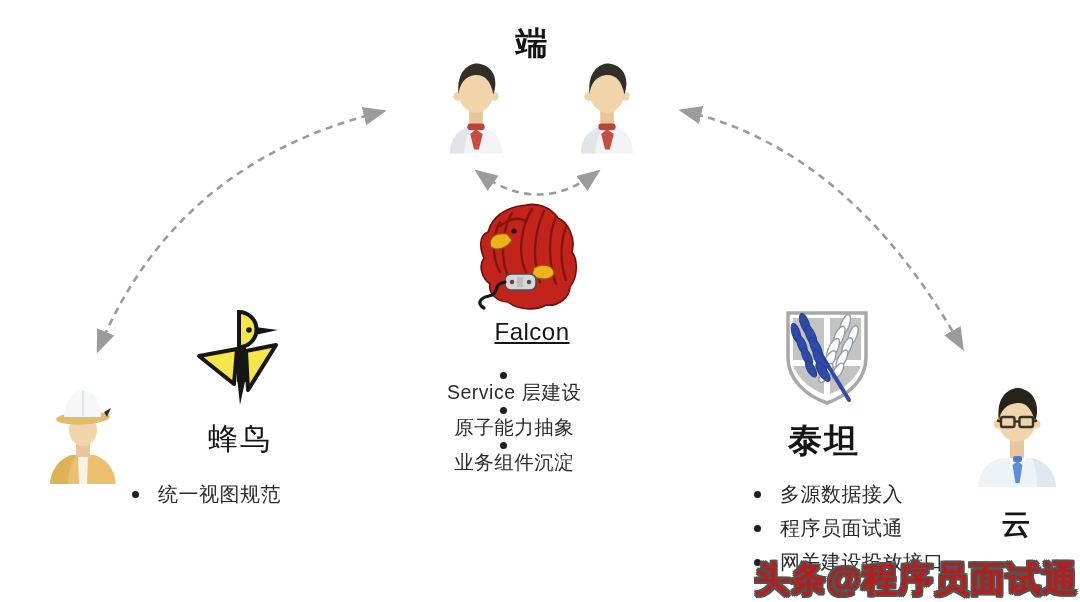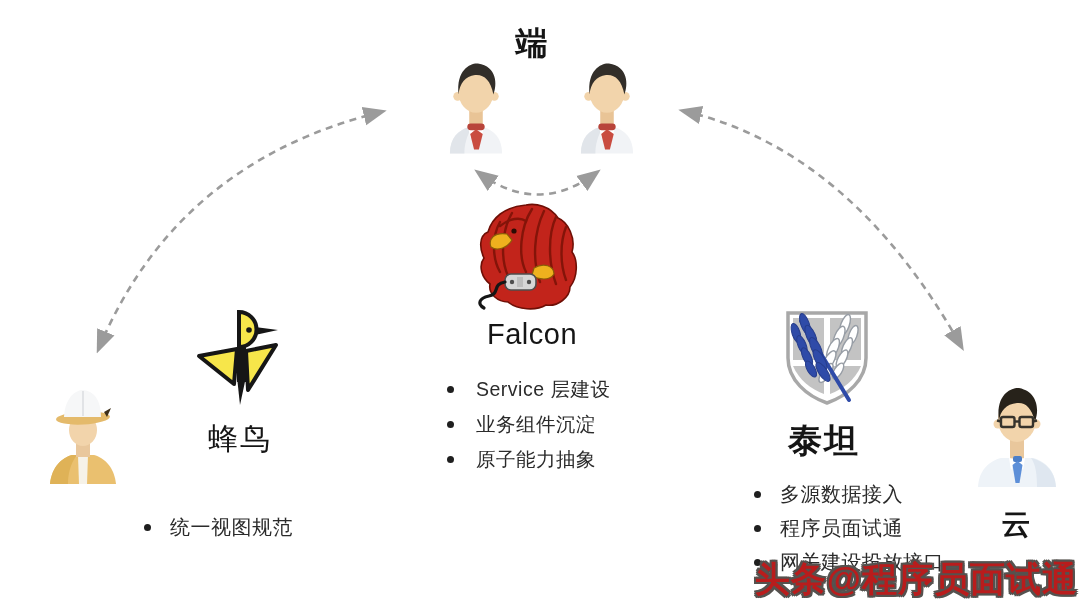--- a/index.html
+++ b/index.html
@@ -5,35 +5,35 @@
   html,body{margin:0;padding:0;background:#fff;}
   .stage{position:relative;width:1080px;height:602px;background:#fff;overflow:hidden;
          font-family:"Liberation Sans","DejaVu Sans",sans-serif;color:#1c1c1c;}
   svg{display:block;}
 
   .arrows{position:absolute;left:0;top:0;z-index:0;}
   .dashline{fill:none;stroke:#9b9b9b;stroke-width:2.6;stroke-dasharray:7 5.5;}
 
   .node-label{position:absolute;text-align:center;color:#151515;z-index:2;}
   .title-top{left:500px;top:22px;width:64px;font-size:32px;font-weight:700;letter-spacing:1px;}
-  .lbl-falcon{left:460px;top:318px;width:144px;font-size:29px;font-weight:500;letter-spacing:.5px;}
+  .lbl-falcon{left:460px;top:318px;width:144px;font-size:24px;font-weight:500;letter-spacing:.5px;text-decoration:underline;}
   .lbl-hummingbird{left:196px;top:419px;width:88px;font-size:30px;font-weight:400;letter-spacing:2px;}
   .lbl-titan{left:778px;top:418px;width:92px;font-size:34px;font-weight:700;letter-spacing:2px;}
   .lbl-ued{left:38px;top:507px;width:88px;font-size:29px;font-weight:500;letter-spacing:1px;}
   .lbl-cloud{left:986px;top:505px;width:60px;font-size:29px;font-weight:700;}
 
   .bullets{position:absolute;margin:0;padding:0;list-style:none;z-index:1;}
   .bullet{display:flex;align-items:center;white-space:nowrap;color:#2b2b2b;}
   .dot{flex:none;width:7px;height:7px;border-radius:50%;background:#1f1f1f;}
   .bullets-falcon{left:447px;top:372px;}
-  .bullets-falcon .bullet{height:35px;font-size:19.5px;letter-spacing:.5px;}
+  .bullets-falcon .bullet{height:35px;font-size:19.5px;letter-spacing:.5px;flex-direction:column;}
   .bullets-falcon .dot{margin-right:22px;}
   .bullets-side .bullet{height:34px;font-size:20px;letter-spacing:.5px;}
   .bullets-side .dot{margin-right:19px;}
-  .bullets-hummingbird{left:144px;top:477px;margin-top:33px;}
+  .bullets-hummingbird{left:132px;top:477px;}
   .bullets-titan{left:754px;top:477px;}
 
   .icon{position:absolute;z-index:1;}
   .ic-client-left{left:447px;top:60px;width:58px;height:94px;}
   .ic-client-right{left:578px;top:60px;width:58px;height:94px;}
   .ic-falcon{left:474px;top:202px;width:108px;height:112px;}
   .ic-hummingbird{left:196px;top:309px;width:84px;height:98px;}
   .ic-titan{left:783px;top:308px;width:88px;height:100px;}
   .ic-ued{left:46px;top:388px;width:74px;height:96px;}
   .ic-cloud{left:973px;top:383px;width:88px;height:104px;}
@@ -116,25 +116,25 @@
     </svg>
   </div>
   <div class="node-label lbl-falcon">Falcon</div>
   <ul class="bullets bullets-falcon">
     <li class="bullet">
         <span class="dot"></span>
         <span>Service 层建设</span>
       </li>
     <li class="bullet">
         <span class="dot"></span>
+        <span>原子能力抽象</span>
+      </li>
+    <li class="bullet">
+        <span class="dot"></span>
         <span>业务组件沉淀</span>
-      </li>
-    <li class="bullet">
-        <span class="dot"></span>
-        <span>原子能力抽象</span>
       </li>
   </ul>
 
   <div class="icon ic-hummingbird">
     <svg width="84" height="98" viewBox="0 0 84 98">
       <polygon points="3,47 41,40 38,75" fill="#f7e64a" stroke="#161616" stroke-width="4" stroke-linejoin="round"></polygon>
       <polygon points="50,42 80,36 52,81" fill="#f7e64a" stroke="#161616" stroke-width="4" stroke-linejoin="round"></polygon>
       <rect x="41" y="3" width="9" height="70" fill="#161616"></rect>
       <polygon points="41,68 50,68 44,96" fill="#161616"></polygon>
       <path d="M43,3 A17.5,17.5 0 0 1 43,38 Z" fill="#f7e64a" stroke="#161616" stroke-width="4"></path>

